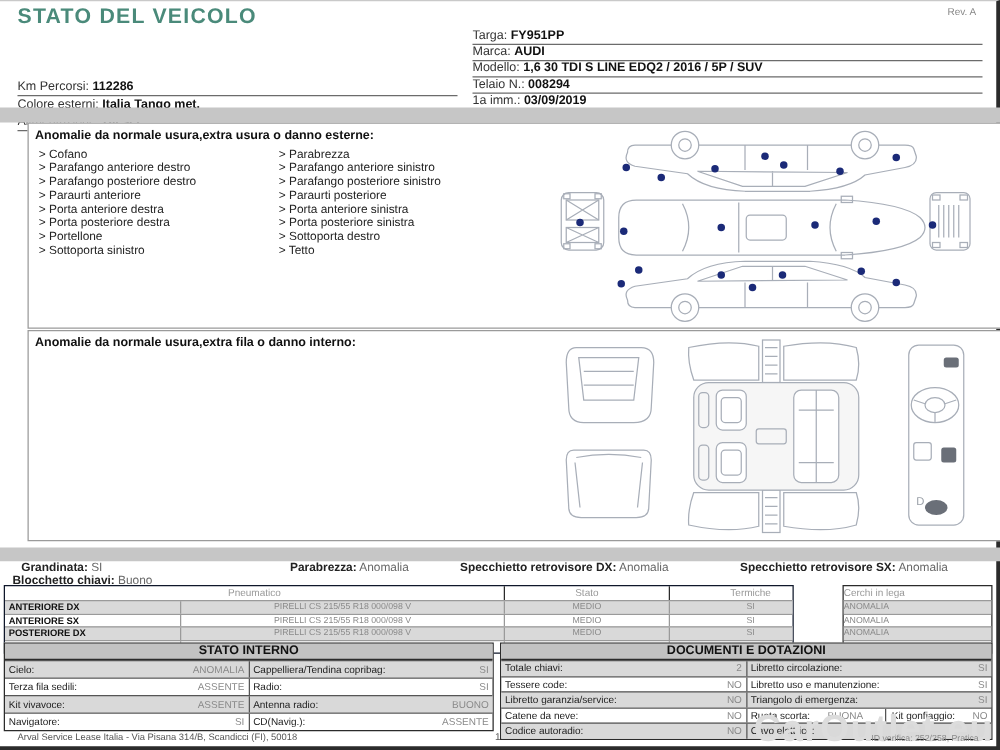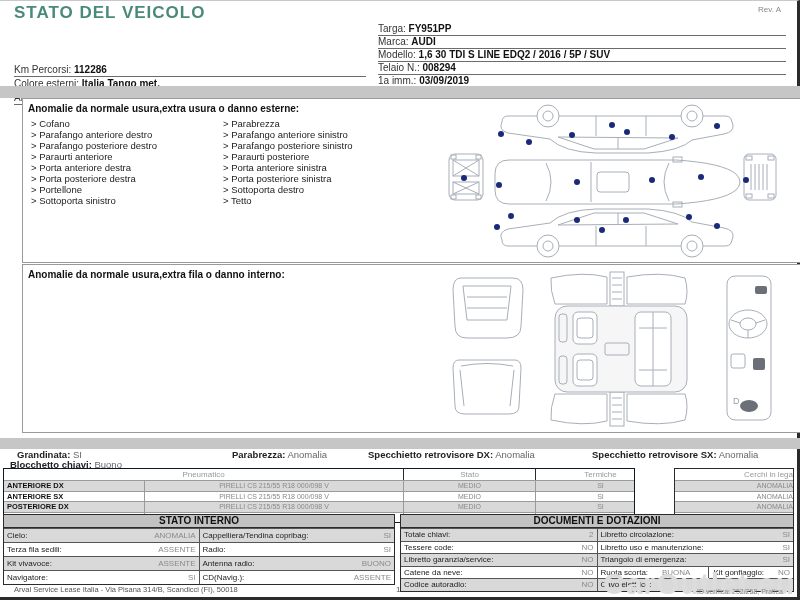--- a/index.html
+++ b/index.html
@@ -44,21 +44,21 @@
   .trow{display:grid;grid-template-columns:140px 259px 132px 130px;border-top:1px solid #9a9a9a;}
   .trow.head{border-top:none;}
   .tc{font-size:7px;line-height:9.5px;height:9.5px;overflow:hidden;white-space:nowrap;border-left:1px solid #9a9a9a;text-align:center;color:#8a8a8a;}
   .tc:first-child{border-left:none;}
   .trow.head .tc{font-size:8px;line-height:11px;height:11px;color:#999;border-left:1px solid #2b2b2b;}
   .trow.head .tc:first-child{border-left:none;}
   .tc.span2{grid-column:1 / 3;}
   .tc.pos{grid-column:1 / 2;text-align:left;font-weight:bold;color:#111;padding-left:3px;font-size:7.5px;}
   .g{background:#d9d9d9;}
   .ctable{position:absolute;left:674px;top:467px;width:120px;border:1px solid #2b2b2b;box-sizing:border-box;}
-  .crow{font-size:7px;line-height:9.5px;height:9.5px;text-align:right;color:#8a8a8a;border-top:1px solid #9a9a9a;}
+  .crow{font-size:7px;line-height:9.5px;height:9.5px;text-align:left;color:#8a8a8a;border-top:1px solid #9a9a9a;}
   .crow.head{font-size:8px;line-height:11px;height:11px;color:#999;border-top:none;}
 
   
   .btable{position:absolute;top:513px;border:1px solid #2b2b2b;box-sizing:border-box;background:#fff;}
   .bt-left{left:3px;width:392px;}
   .bt-right{left:400px;width:394px;}
   .bt-title{background:#c2c2c2;font-size:10px;font-weight:bold;text-align:center;height:12px;line-height:12px;color:#111;border-bottom:1px solid #2b2b2b;}
   .brow{display:flex;border-top:1px solid #555;}
   .brow:first-of-type{border-top:none;}
   .bt-left .brow{height:13px;line-height:13px;}

